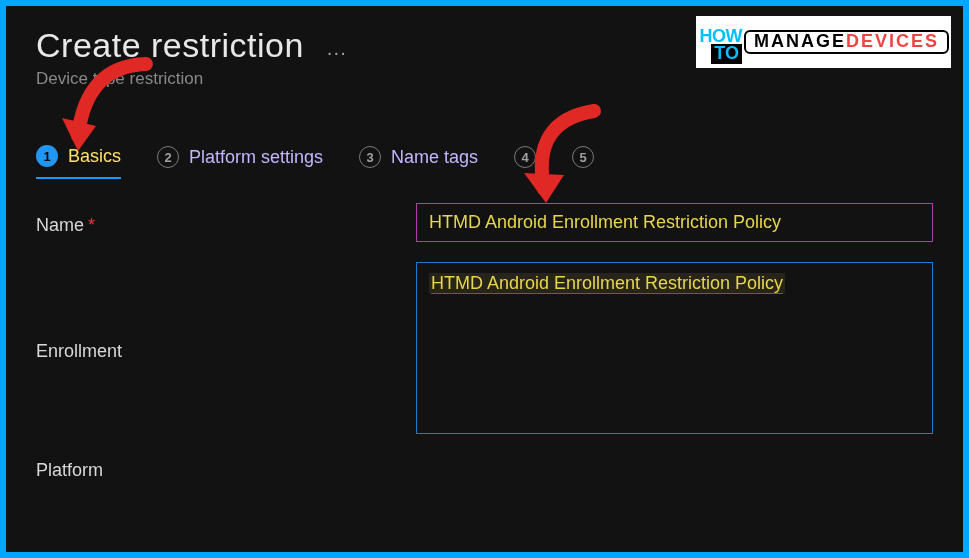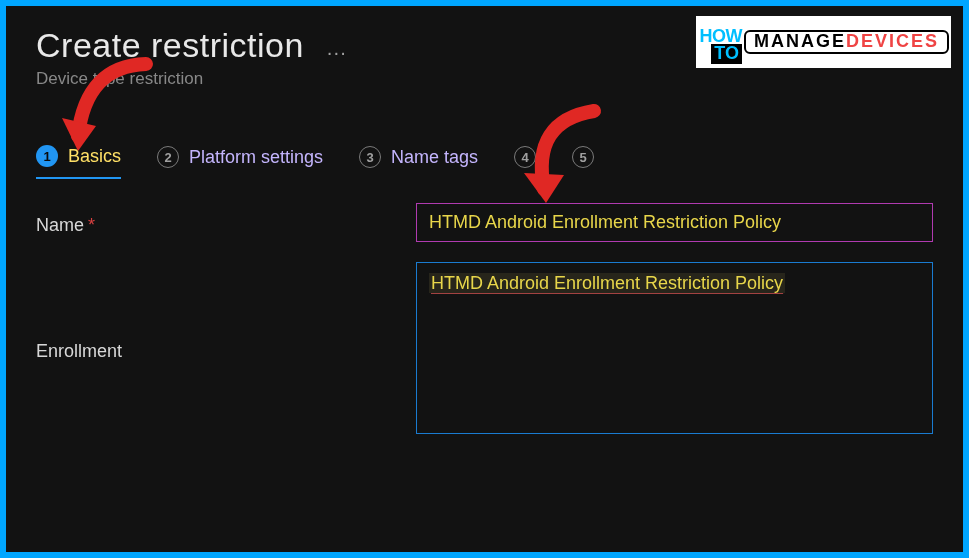--- a/index.html
+++ b/index.html
@@ -261,20 +261,21 @@
       </div>
 
       <div class="form-row">
         <div class="form-label">Enrollment</div>
         <div class="form-control">
           <div class="textarea" contenteditable="true" style=""><span class="desc-highlight">HTMD Android Enrollment Restriction Policy</span></div>
         </div>
       </div>
 
       <div class="form-row">
+        <div class="form-label">Platform</div>
       </div>
     </div>
   </div>
 
   <div class="arrow" style="top:50px; left:50px;">
     <svg width="110" height="110" viewBox="0 0 110 110">
       <path d="M 90 8 Q 30 10 22 80" stroke="#e02824" stroke-width="14" fill="none" stroke-linecap="round"></path>
       <polygon points="22,95 6,62 40,70" fill="#e02824"></polygon>
     </svg>
   </div>

